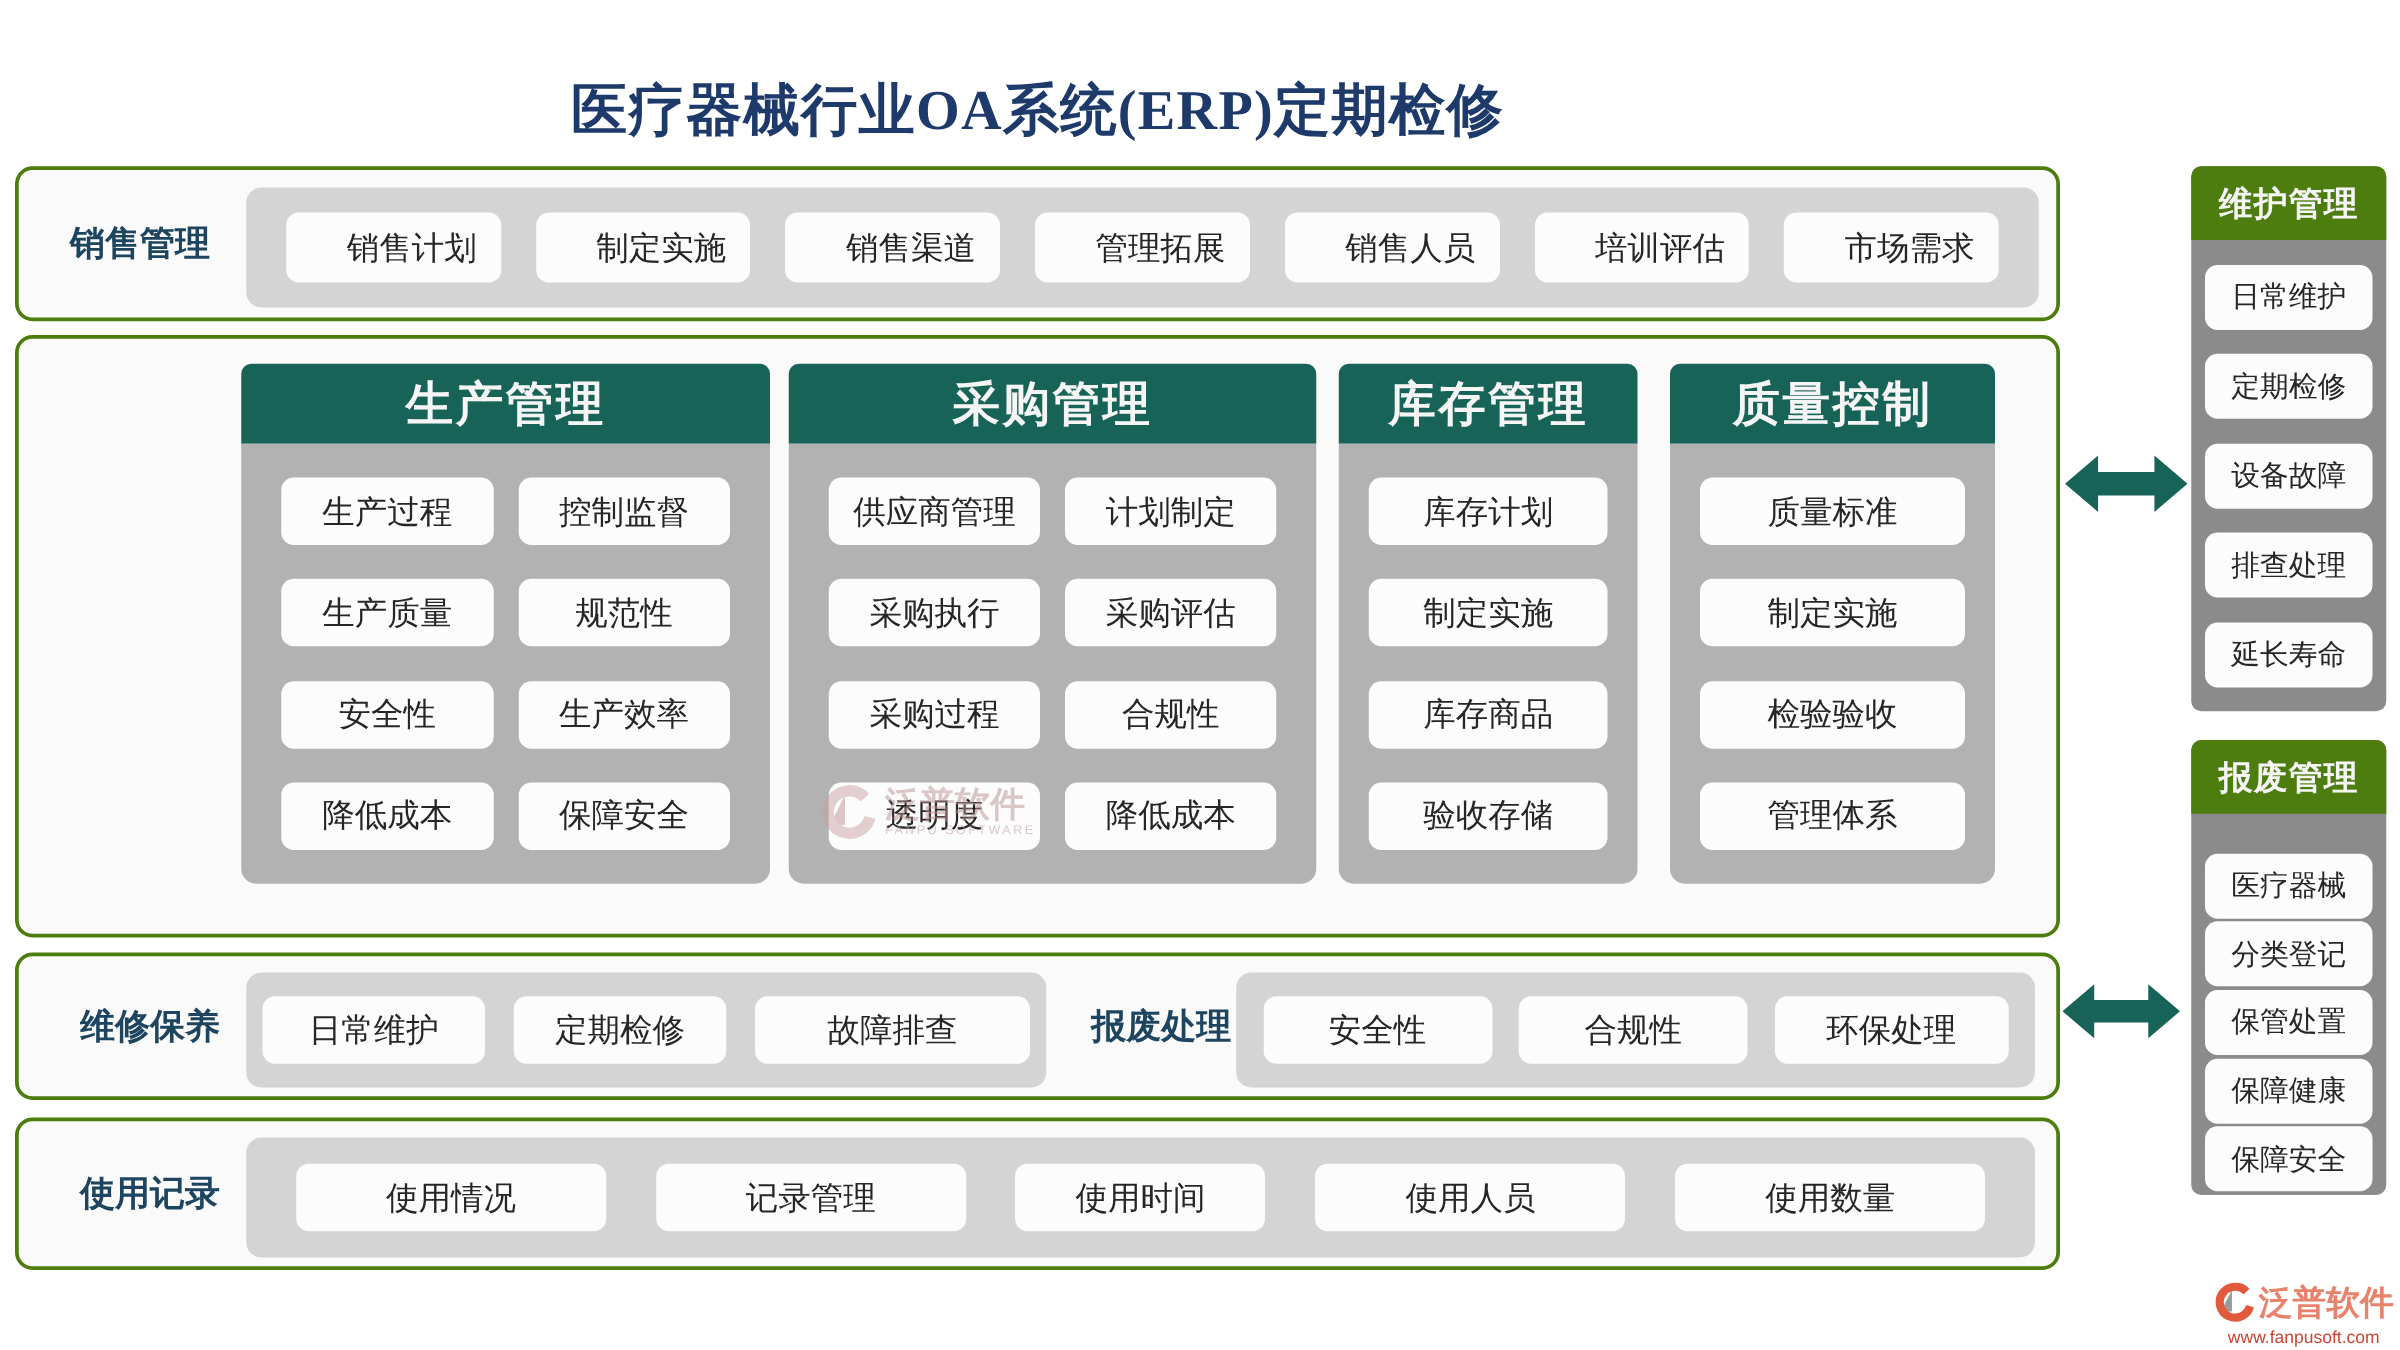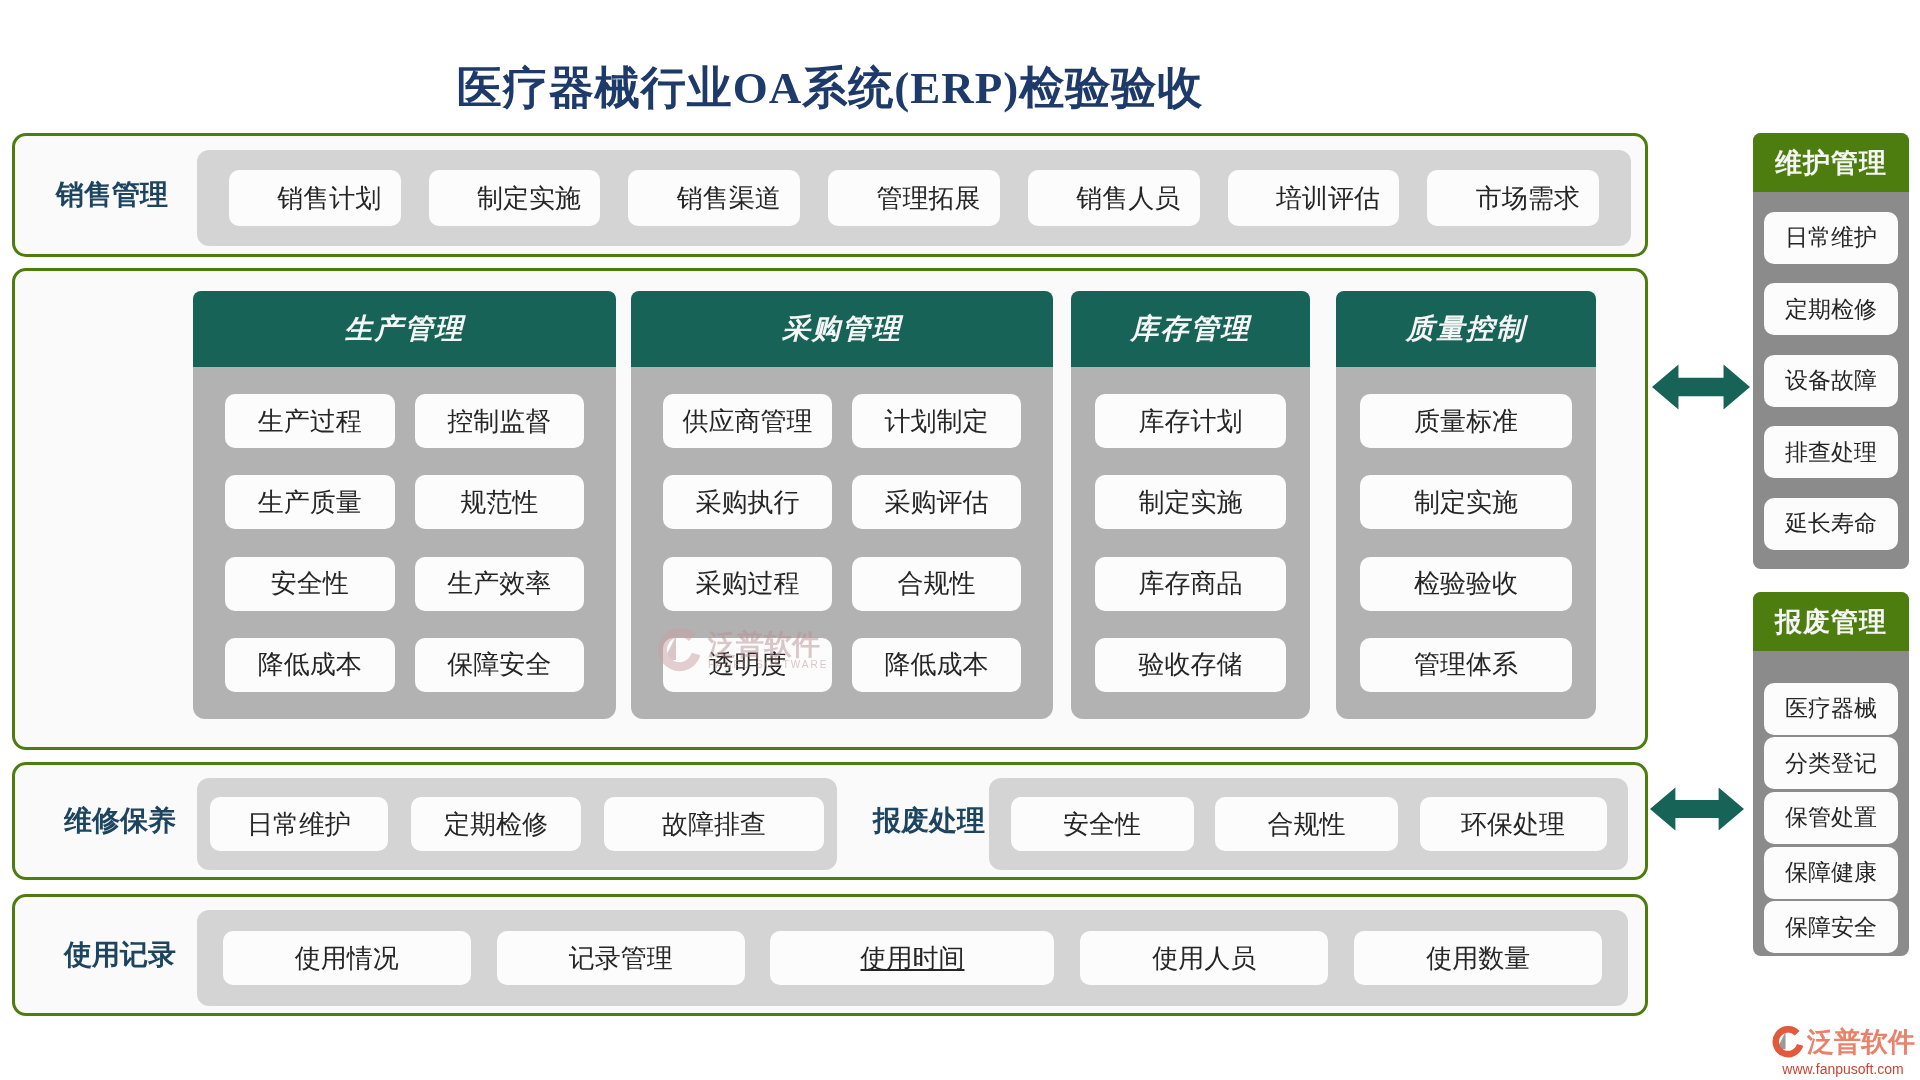--- a/index.html
+++ b/index.html
@@ -26,23 +26,23 @@
     background:#fcfcfc;border-radius:10px;display:flex;align-items:center;justify-content:center;
     font-size:26px;color:#262626;height:54px;box-sizing:border-box;white-space:nowrap;
   }
   
   #row1-strip{left:182px;top:14px;width:1434px;height:96px;display:grid;
     grid-template-columns:repeat(7,1fr);gap:28px;align-items:center;padding:0 32px;}
   #row1-strip .btn{height:56px;padding-left:29px;}
   
   .col{position:absolute;top:20px;}
   .col-header{
-    background:#186357;color:#f5f5f5;font-size:28px;font-weight:bold;
-    height:76px;display:flex;align-items:center;justify-content:center;
-    border-radius:8px 8px 0 0;letter-spacing:2px;font-style:italic;
+    background:#186357;color:#f5f5f5;font-size:38px;font-weight:bold;
+    height:64px;display:flex;align-items:center;justify-content:center;
+    border-radius:8px 8px 0 0;letter-spacing:2px;
   }
   .col-body{
     background:#b2b2b2;height:352px;border-radius:0 0 12px 12px;
     display:grid;align-content:space-evenly;box-sizing:border-box;
   }
   .col-body.two{grid-template-columns:1fr 1fr;column-gap:20px;padding:0 32px;}
   .col-body.one{grid-template-columns:1fr;padding:0 24px;}
   
   .row-container{
     position:absolute;background:#d4d4d4;border-radius:12px;display:flex;
@@ -74,21 +74,21 @@
   .footer-logo{position:absolute;left:1768px;top:1024px;width:150px;text-align:center;}
   .footer-top{display:flex;align-items:center;justify-content:center;gap:4px;}
   .footer-name{font-size:27px;font-weight:bold;color:#e8826b;}
   .footer-url{font-size:14px;color:#cc4433;margin-top:1px;font-family:"Liberation Sans",sans-serif;}
 </style>
 </head>
 <body>
 
 <div id="stage">
 
-  <div class="title">医疗器械行业OA系统(ERP)检验验收</div>
+  <div class="title">医疗器械行业OA系统(ERP)定期检修</div>
 
   <div class="frame" style="left:12px;top:133px;width:1636px;height:124px;">
     <div class="section-label" style="left:22px;width:150px;">销售管理</div>
     <div class="gray-strip" id="row1-strip">
       <div class="btn">销售计划</div>
       <div class="btn">制定实施</div>
       <div class="btn">销售渠道</div>
       <div class="btn">管理拓展</div>
       <div class="btn">销售人员</div>
       <div class="btn">培训评估</div>
@@ -160,21 +160,21 @@
       <div class="btn" style="width:183px;">合规性</div>
       <div class="btn" style="width:187px;">环保处理</div>
     </div>
   </div>
 
   <div class="frame" style="left:12px;top:894px;width:1636px;height:122px;">
     <div class="section-label" style="left:30px;width:150px;">使用记录</div>
     <div class="row-container" style="left:182px;top:13px;width:1431px;height:96px;justify-content:space-evenly;">
       <div class="btn" style="width:248px;">使用情况</div>
       <div class="btn" style="width:248px;">记录管理</div>
-      <div class="btn" style="width:284px;text-decoration:underline;">使用时间</div>
+      <div class="btn" style="width:200px;">使用时间</div>
       <div class="btn" style="width:248px;">使用人员</div>
       <div class="btn" style="width:248px;">使用数量</div>
     </div>
   </div>
 
   <div class="arrow" style="left:1652px;top:358px;width:98px;height:58px;">
     <svg viewBox="0 0 100 56">
         <path d="M0 28 L27 5 L27 18.5 L73 18.5 L73 5 L100 28 L73 51 L73 37.5 L27 37.5 L27 51 Z" fill="#186357"></path>
       </svg>
   </div>

